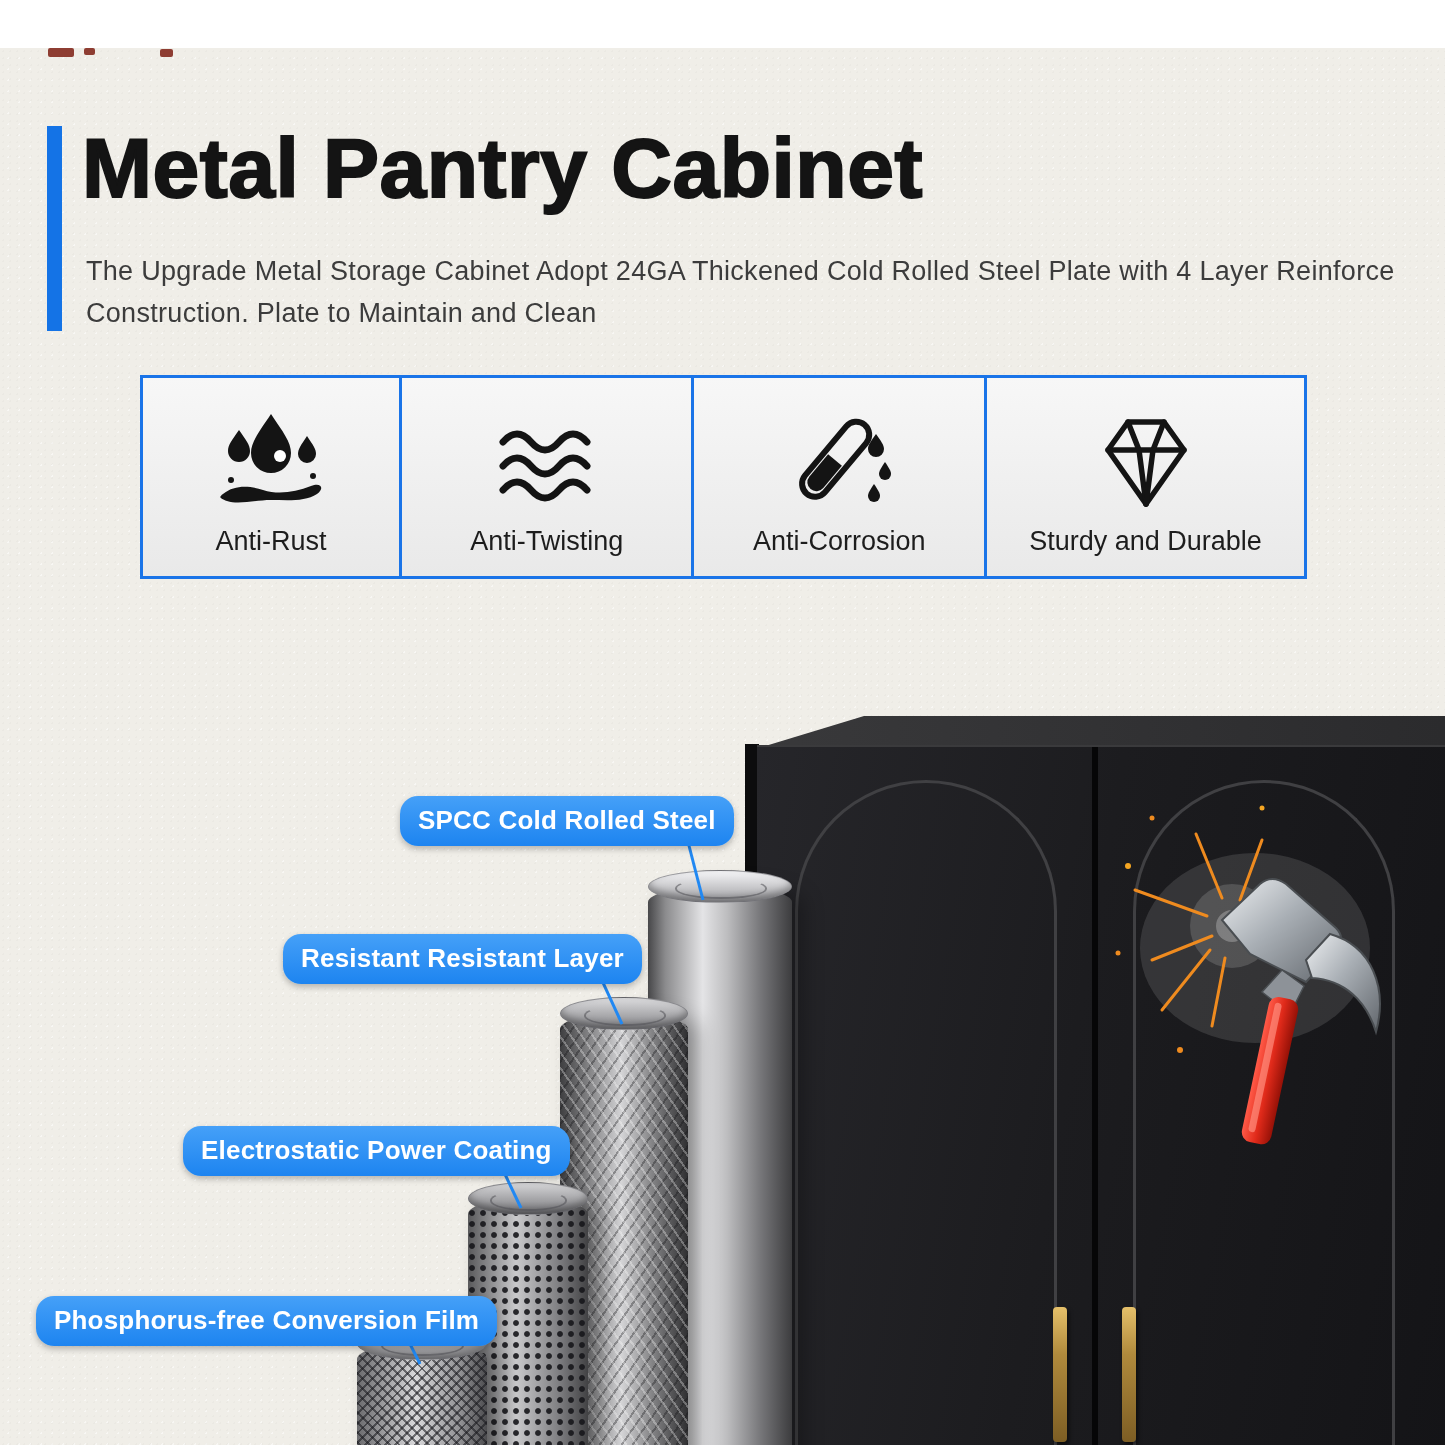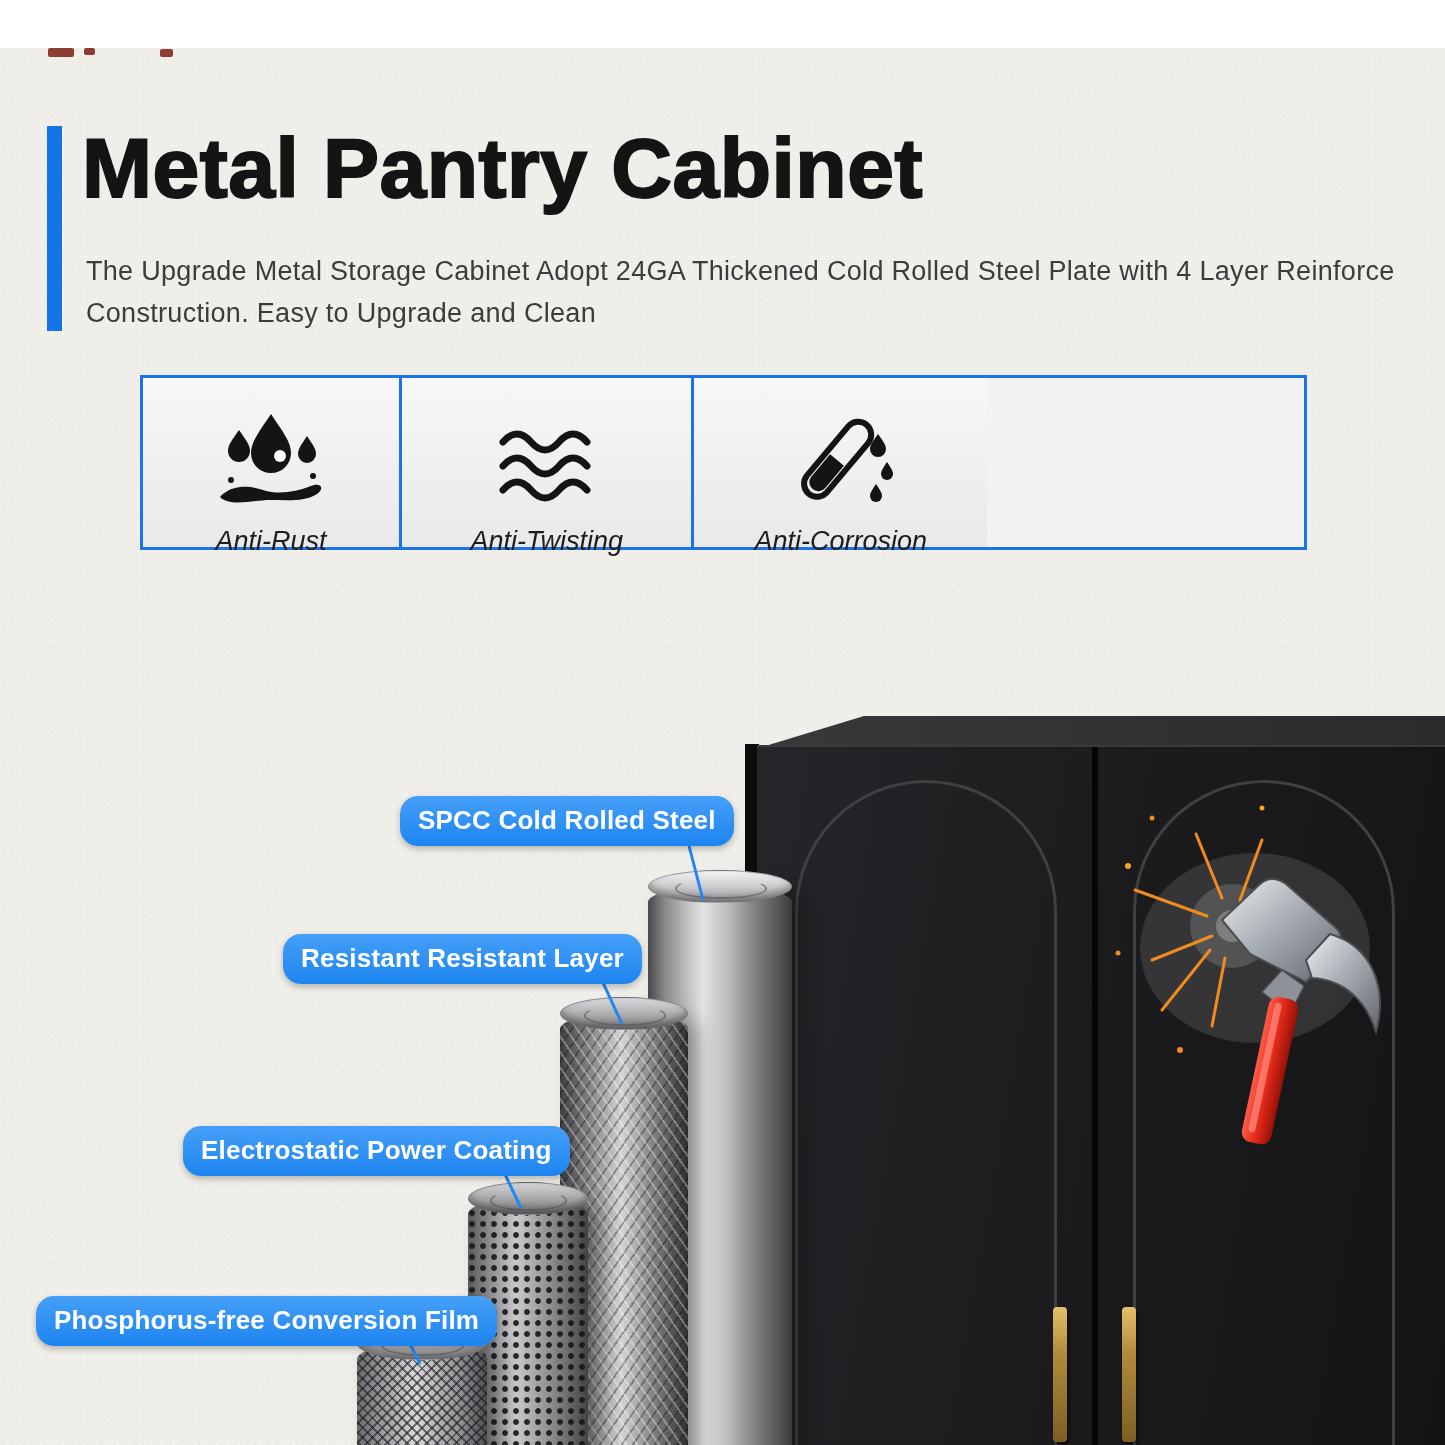--- a/index.html
+++ b/index.html
@@ -32,22 +32,22 @@
   }
   .desc {
     position:absolute; left:86px; margin:0; font-size:27px; color:#3c3c3c;
     white-space:nowrap; letter-spacing:0.3px;
   }
   .desc.l1 { top:208px; width:1360px; overflow:hidden; }
   .desc.l2 { top:250px; }
 
   
   .features {
-    position:absolute; left:140px; top:327px; width:1167px; height:175px;
-    display:flex; border:3px solid #1a74e8; box-sizing:border-box; background:#f2f2f2;font-style:italic;
+    position:absolute; left:140px; top:327px; width:1167px; height:204px;
+    display:flex; border:3px solid #1a74e8; box-sizing:border-box; background:#f2f2f2;
   }
   .feature-cell {
     display:flex; flex-direction:column; align-items:center;
     padding-top:30px; box-sizing:border-box;
     border-right:3px solid #1a74e8;
     background:linear-gradient(180deg,#f7f7f7,#e9e9e9);
   }
   .feature-cell:last-child { border-right:none; }
   .fc1 { flex:0 0 22.3%; } .fc2 { flex:0 0 25.2%; } .fc3 { flex:0 0 25.2%; } .fc4 { flex:1; }
   .feature-icon { width:120px; height:110px; }
@@ -134,21 +134,21 @@
 
 <div class="page">
 
   <div class="artifact a1"></div>
   <div class="artifact a2"></div>
   <div class="artifact a3"></div>
 
   <div class="accent-bar"></div>
   <h1 class="title">Metal Pantry Cabinet</h1>
   <p class="desc l1">The Upgrade Metal Storage Cabinet Adopt 24GA Thickened Cold Rolled Steel Plate with 4 Layer Reinforce</p>
-  <p class="desc l2">Construction. Easy to Upgrade and Clean</p>
+  <p class="desc l2">Construction. Plate to Maintain and Clean</p>
 
   <div class="features">
     <div class="feature-cell fc1">
       <div class="feature-icon">
         <svg viewBox="0 0 120 110" aria-hidden="true">
           <path d="M60 6 C48 24 40 34 40 45 a20 20 0 0 0 40 0 C80 34 72 24 60 6 Z" fill="#141414"></path>
           <circle cx="69" cy="48" r="6" fill="#fff"></circle>
           <path d="M28 22 c-7 10 -11 15 -11 21 a11 11 0 0 0 22 0 c0 -6 -4 -11 -11 -21 Z" fill="#141414"></path>
           <path d="M96 28 c-6 9 -9 13 -9 18 a9 9 0 0 0 18 0 c0 -5 -3 -9 -9 -18 Z" fill="#141414"></path>
           <path d="M12 86 C24 76 40 78 52 82 C68 87 84 84 100 78 C110 74 114 80 106 86 C94 94 76 92 60 92 C44 92 28 97 16 93 C8 90 8 89 12 86 Z" fill="#141414"></path>
@@ -176,20 +176,33 @@
           <g transform="rotate(40 56 52)">
             <rect x="43" y="6" width="26" height="90" rx="13" fill="none" stroke="#141414" stroke-width="6"></rect>
             <path d="M47 52 h18 v29 a9 9 0 0 1 -18 0 Z" fill="#141414"></path>
           </g>
           <path d="M97 26 c-5 7 -8 11 -8 15 a8 8 0 0 0 16 0 c0 -4 -3 -8 -8 -15 Z" fill="#141414"></path>
           <path d="M106 54 c-4 6 -6 9 -6 12 a6 6 0 0 0 12 0 c0 -3 -2 -6 -6 -12 Z" fill="#141414"></path>
           <path d="M95 76 c-4 6 -6 9 -6 12 a6 6 0 0 0 12 0 c0 -3 -2 -6 -6 -12 Z" fill="#141414"></path>
         </svg>
       </div>
       <div class="feature-label">Anti-Corrosion</div>
+    </div>
+    <div class="feature-cell fc4">
+      <div class="feature-icon">
+        <svg viewBox="0 0 120 110" aria-hidden="true">
+          <g stroke="#141414" stroke-width="5.5" fill="none" stroke-linejoin="round" stroke-linecap="round">
+            <path d="M22 42 L42 14 H78 L98 42 L60 96 Z"></path>
+            <path d="M22 42 H98"></path>
+            <path d="M42 14 L53 42 L60 96"></path>
+            <path d="M78 14 L67 42 L60 96"></path>
+          </g>
+        </svg>
+      </div>
+      <div class="feature-label">Sturdy and Durable</div>
     </div>
   </div>
 
   <div class="cab-top"></div>
   <div class="cab-side"></div>
   <div class="cab-front">
     <div class="arch arch-left"></div>
     <div class="arch arch-right"></div>
     <div class="door-gap"></div>
     <div class="handle handle-left"></div>

